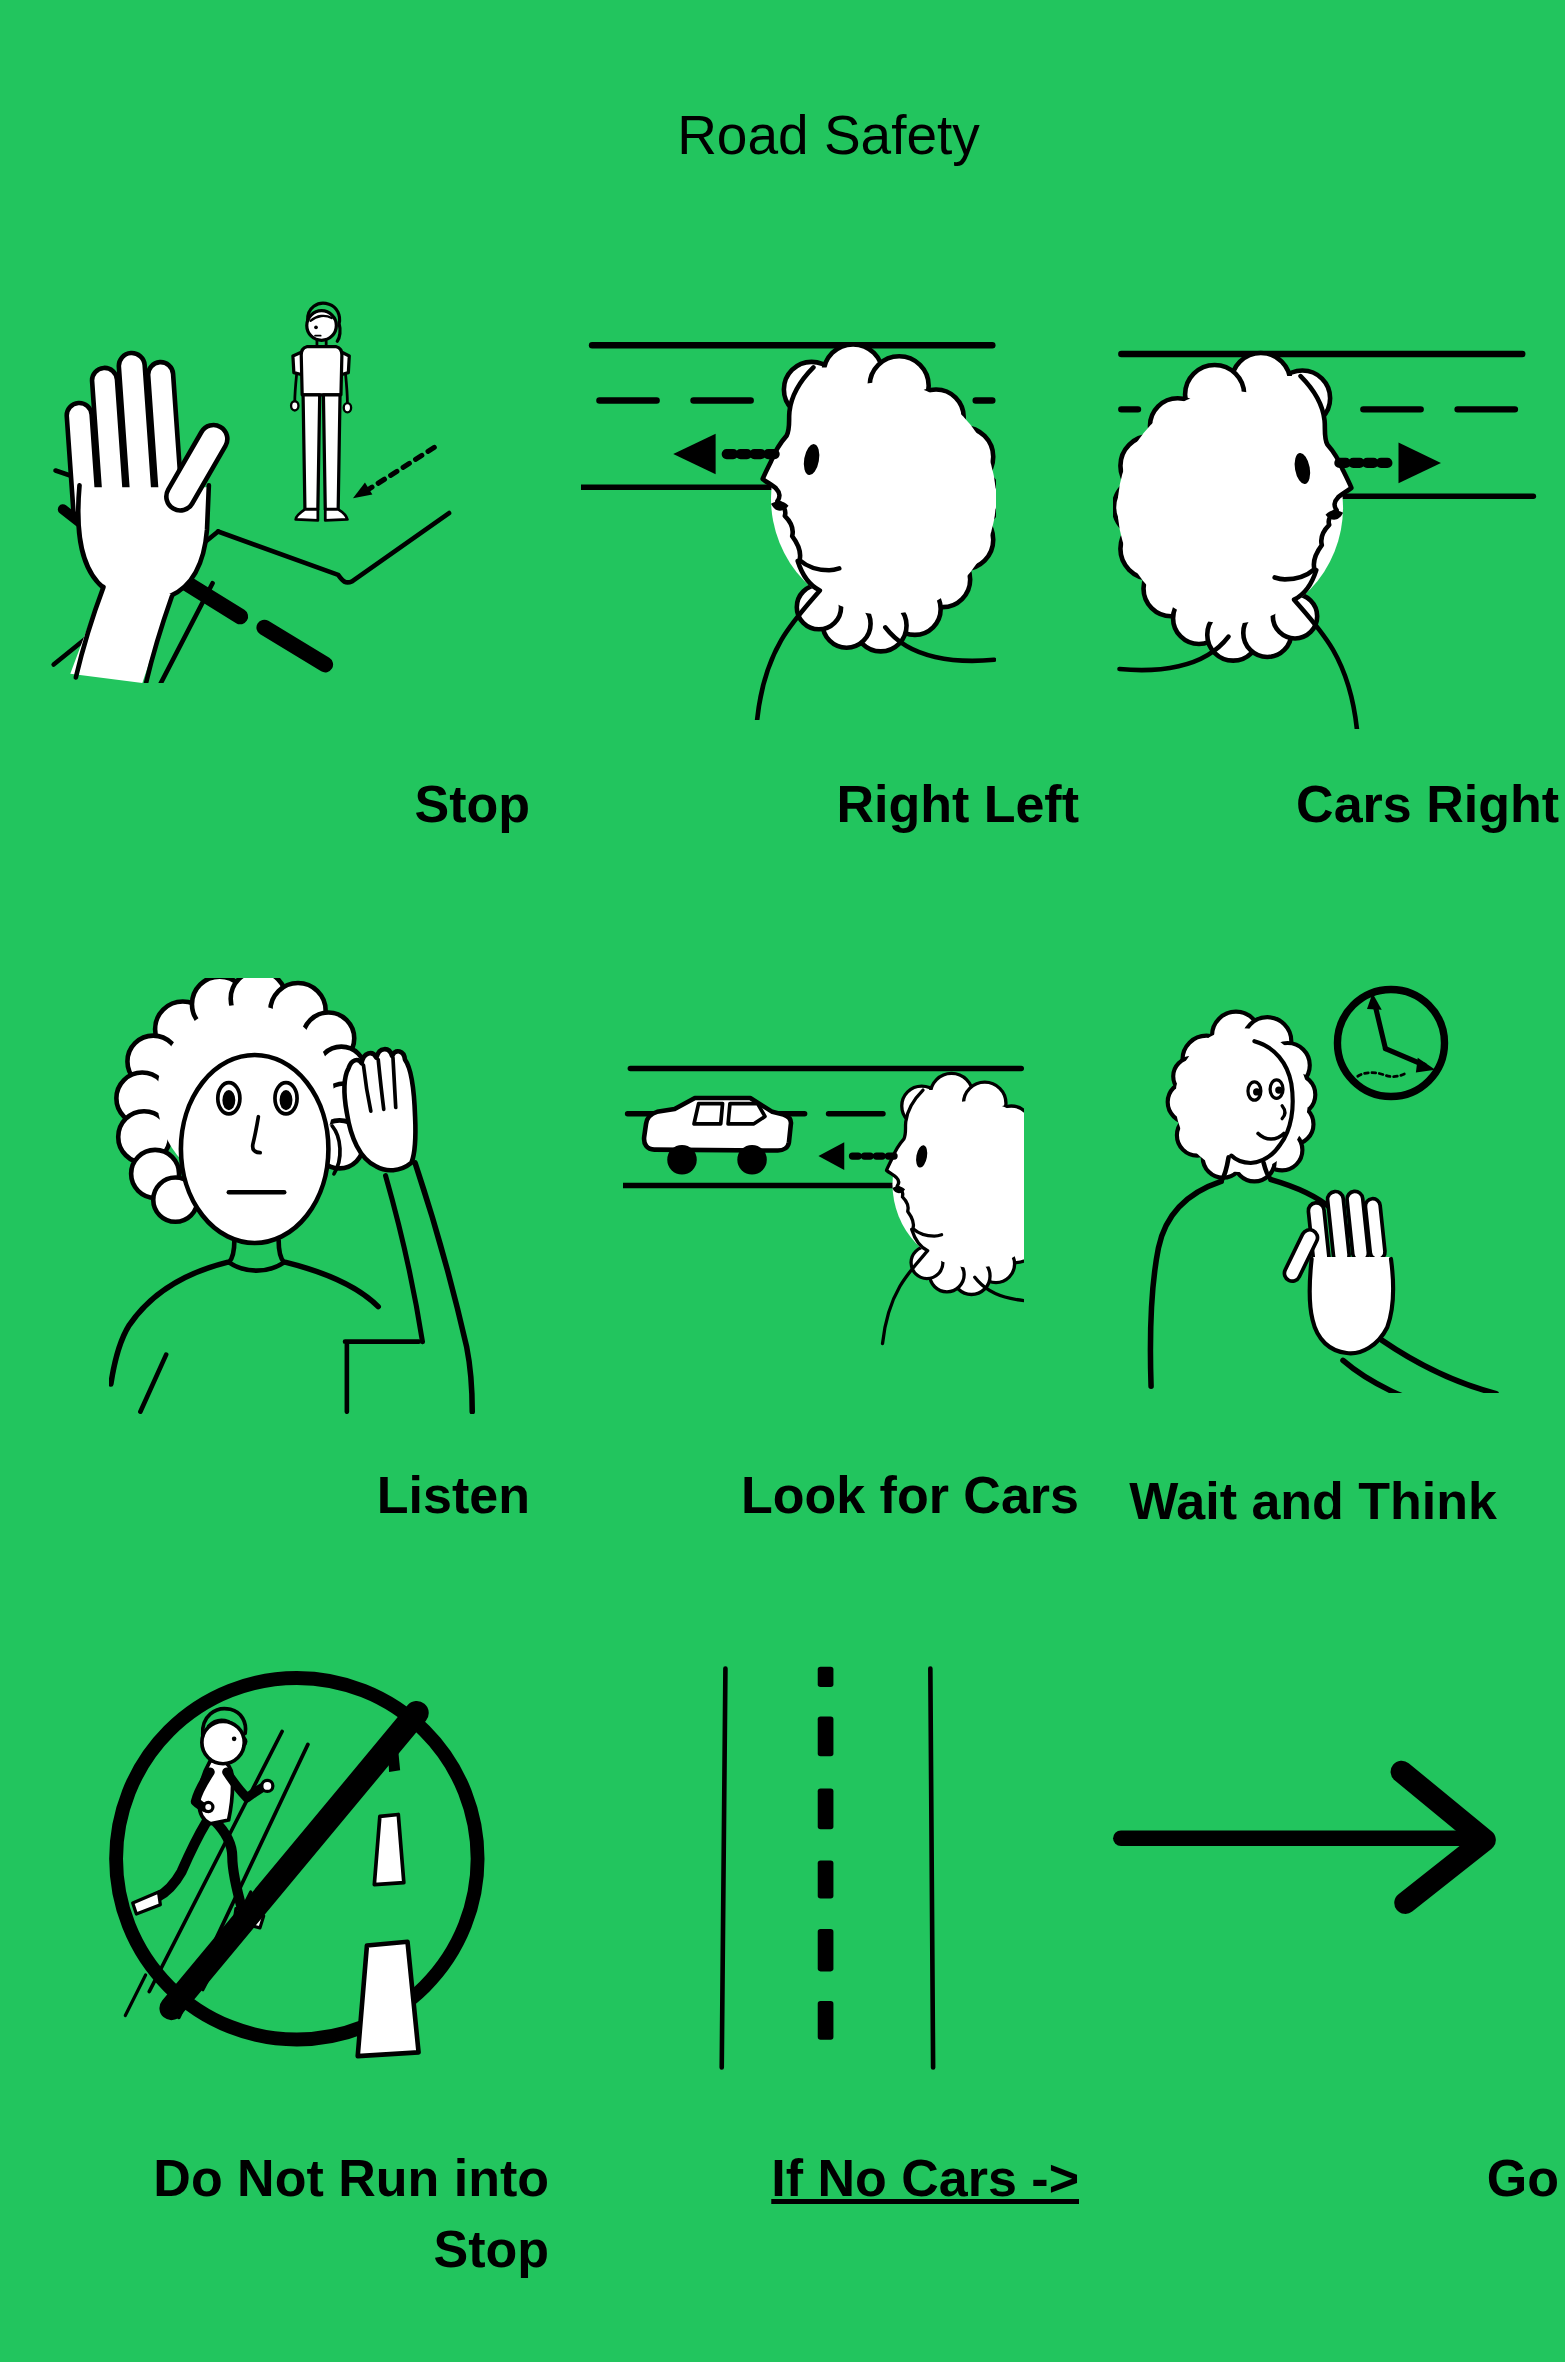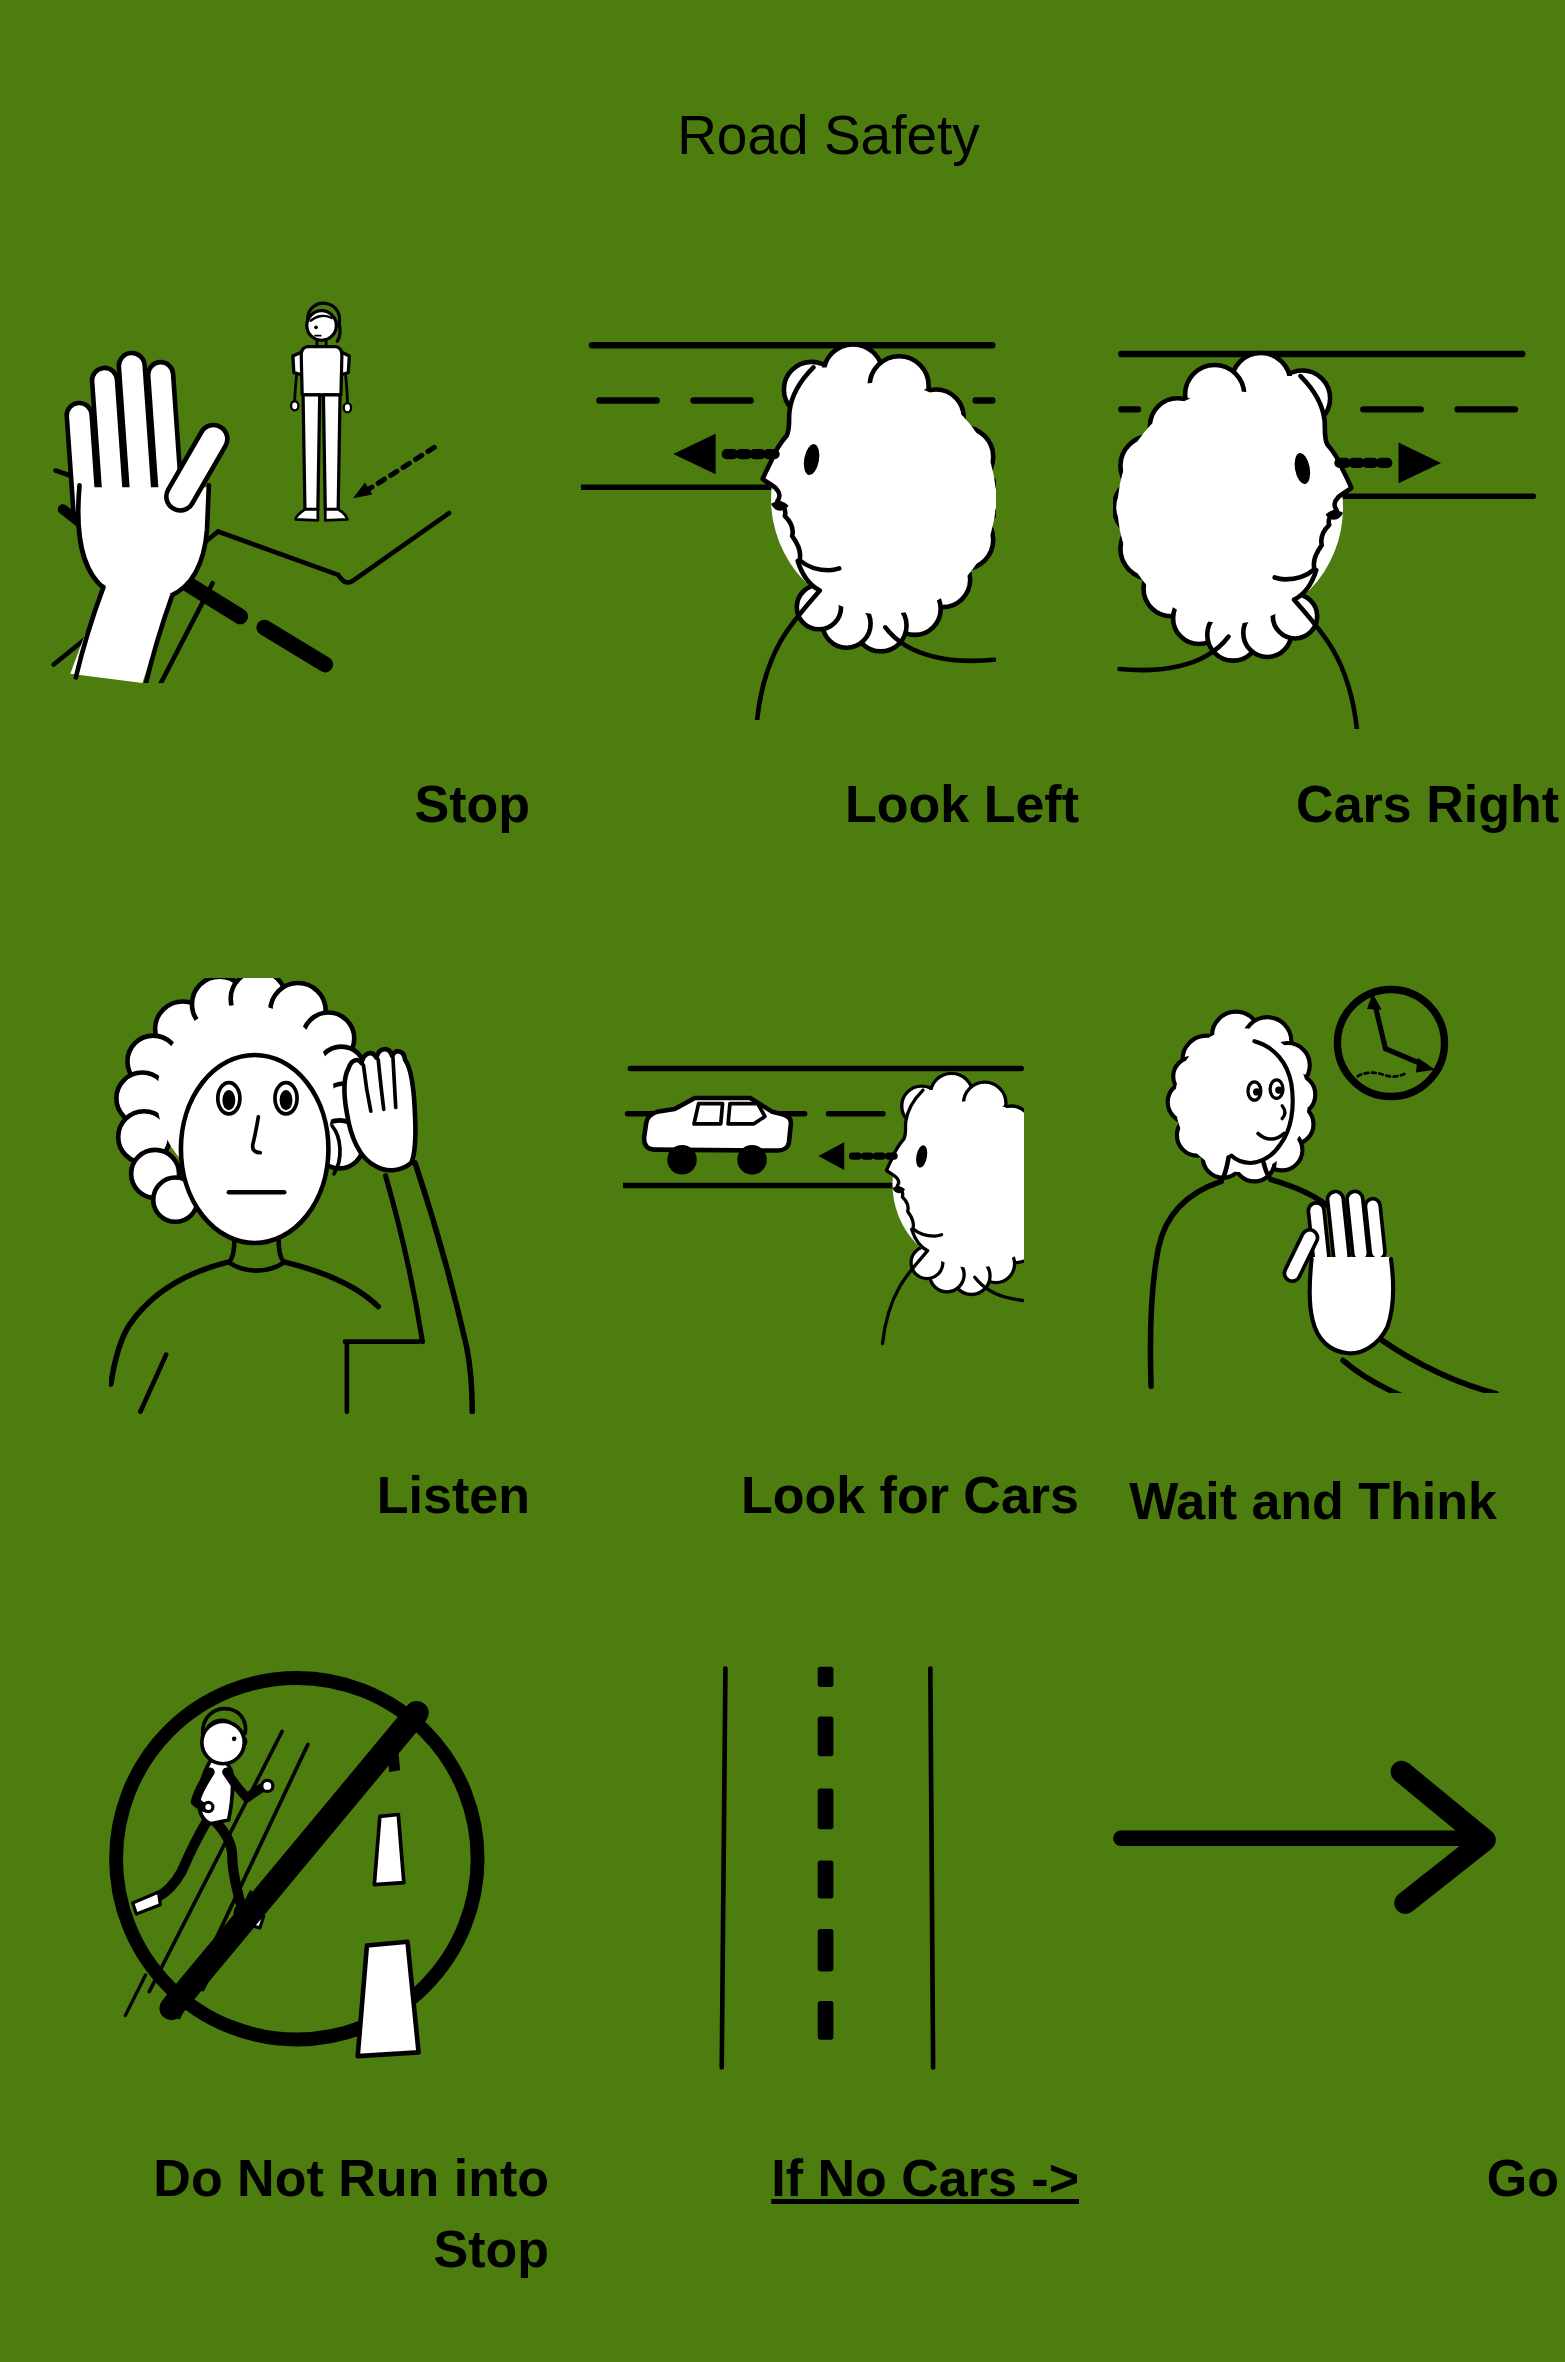--- a/index.html
+++ b/index.html
@@ -1,16 +1,16 @@
 <!DOCTYPE html>
 <html style="font-size:14.8px"><head>
 <meta charset="utf-8">
 <style>
   html,body{margin:0;padding:0;background:#888;}
-  .page{position:relative;width:1565px;height:2363px;background:#4d7c0f;
+  .page{position:relative;width:1565px;height:2363px;background:#22c55e;
         font-family:"Liberation Sans",sans-serif;color:#000;overflow:hidden;margin:0 auto;}
   .abs{position:absolute;}
   .title{font-size:55px;font-weight:400;text-align:center;}
   .lbl{font-size:52px;font-weight:700;text-align:right;line-height:71px;}
   .ln{fill:none;stroke:#000;stroke-linecap:round;stroke-linejoin:round;}
   .wf{fill:#fff;}
   .bk{fill:#000;stroke:none;}
 </style>
 </head>
 <body>
@@ -108,21 +108,21 @@
       <path class="ln" stroke-width="7" d="M 12 14 H 446"></path>
       <path class="ln" stroke-width="7" stroke-dasharray="62 40" d="M 20 74 H 446"></path>
       <path class="ln" stroke-width="6" d="M 0 168 H 446"></path>
       <use href="#head-profile"></use>
       <path class="ln" stroke-width="11" stroke-dasharray="7 8" d="M 210 132 H 150"></path>
       <polygon class="bk" points="100,132 146,110 146,154"></polygon>
     </g>
   </svg>
 
   <div class="abs lbl" style="left:69px;top:769px;width:461px;">Stop</div>
-  <div class="abs lbl" style="left:618px;top:769px;width:461px;">Look Left</div>
+  <div class="abs lbl" style="left:618px;top:769px;width:461px;">Right Left</div>
   <div class="abs lbl" style="left:1098px;top:769px;width:461px;">Cars Right</div>
 
   <svg class="abs" style="left:109px;top:978px;" width="378" height="436" viewBox="0 0 410 472">
     <g class="ln wf" stroke-width="5">
       <circle cx="80" cy="55" r="30"></circle>
         <circle cx="120" cy="28" r="30"></circle>
       <circle cx="162" cy="22" r="30"></circle>
         <circle cx="205" cy="35" r="30"></circle>
       <circle cx="238" cy="65" r="28"></circle>
         <circle cx="252" cy="100" r="26"></circle>

